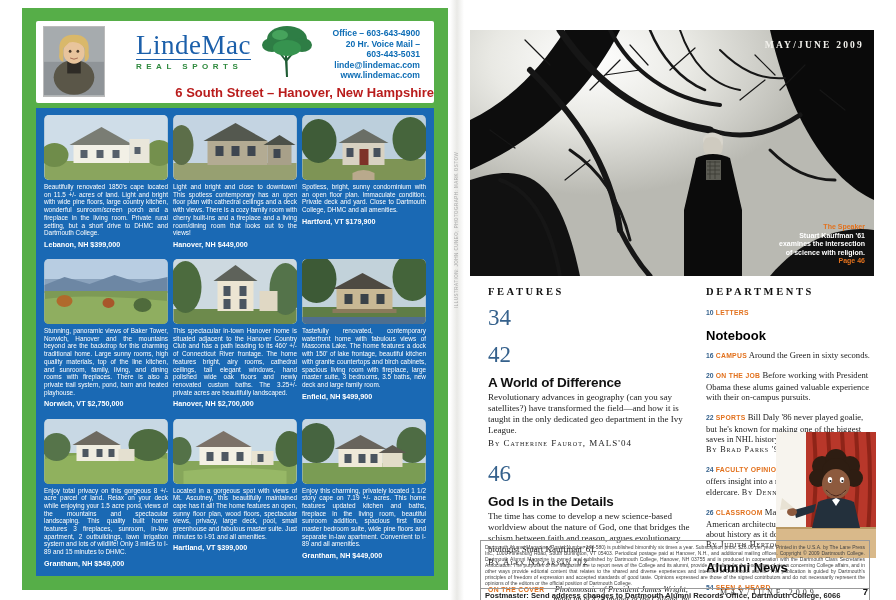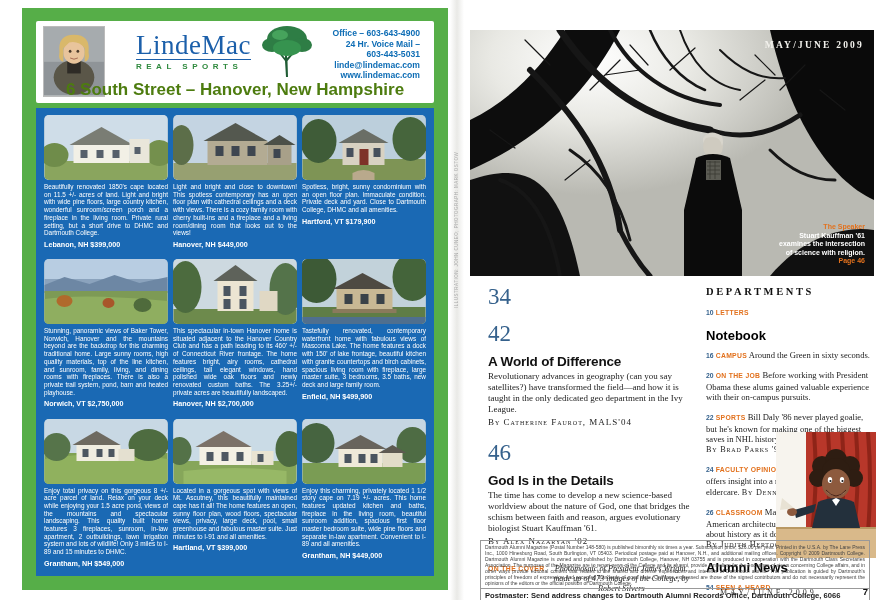--- a/index.html
+++ b/index.html
@@ -16,22 +16,22 @@
   .realtor-photo { position:absolute; left:7px; top:5px; width:62px; height:71px;
                    overflow:hidden; border:1px solid #bbb; }
   .logo-block { position:absolute; left:100px; top:10px; width:170px; }
   .logo-name { font-family:"Liberation Serif", serif; font-size:27px; color:#1b5faa;
                letter-spacing:0.5px; border-bottom:1.5px solid #1b5faa; display:inline-block;
                padding-bottom:0; line-height:28px; }
   .logo-sub { font-size:8px; font-weight:bold; color:#2f8a3e; letter-spacing:4.5px; margin-top:2px; }
   .tree-icon { position:absolute; left:222px; top:0px; width:58px; height:58px; }
   .contact-block { position:absolute; right:14px; top:7px; text-align:right;
                    font-size:8.6px; font-weight:bold; color:#0e6db5; line-height:10.5px; }
-  .ad-address { position:absolute; left:0; right:0; bottom:3px; text-align:center;
-                font-size:17px; font-weight:bold; color:#4d7c0f; }
+  .ad-address { position:absolute; left:0; right:0; bottom:3px; text-align:right;
+                font-size:13px; font-weight:bold; color:#b91c1c; }
   .listings-wrap { margin-top:5px; background:#1a69b4; height:468px; padding:7px 8px; }
   .listings { display:grid; grid-template-columns:repeat(3,1fr); column-gap:5px; row-gap:9px;
               height:100%; }
   .listing { overflow:hidden; }
   .lphoto { width:100%; height:65px; border-radius:5px; overflow:hidden; background:#9db9cf; }
   .lphoto svg { display:block; width:100%; height:100%; }
   .ldesc { margin-top:3px; font-size:6.4px; line-height:7.7px; color:#fff; text-align:justify; }
   .lprice { margin-top:3px; font-size:7.2px; font-weight:bold; color:#fff; }
 
   
@@ -118,21 +118,21 @@
           <path d="M28,56 L30,56 L29.5,40 L36,32 L34,32 L29,37 L29,28 L27,28 L27,37 L22,31 L20,31 L27,40 Z" fill="#1f5c34"></path>
           <ellipse cx="29" cy="18" rx="20" ry="13" fill="#2e7d45"></ellipse>
           <ellipse cx="14" cy="24" rx="10" ry="7" fill="#2e7d45"></ellipse>
           <ellipse cx="44" cy="24" rx="10" ry="7" fill="#2e7d45"></ellipse>
           <ellipse cx="29" cy="27" rx="14" ry="8" fill="#36934f"></ellipse>
           <ellipse cx="22" cy="14" rx="8" ry="5" fill="#46a35c"></ellipse>
         </svg>
       </div>
       <div class="contact-block">
         <div>Office – 603-643-4900</div>
-        <div>24 Hr. Voice Mail –</div>
+        <div>20 Hr. Voice Mail –</div>
         <div>603-443-5031</div>
         <div>linde@lindemac.com</div>
         <div>www.lindemac.com</div>
       </div>
       <div class="ad-address">6 South Street – Hanover, New Hampshire</div>
     </div>
 
     <div class="listings-wrap">
       <div class="listings">
 
@@ -366,20 +366,21 @@
         <span>Stuart Kauffman '61</span><br>
         <span>examines the intersection</span><br>
         <span>of science with religion.</span><br>
         <span class="cap-page">Page 46</span>
       </div>
     </div>
 
     <div class="cols">
 
       <div class="col-f">
+        <div class="sec-head">FEATURES</div>
 
         <div class="feature">
           <div class="fnum">34</div>
         </div>
 
         <div class="feature">
           <div class="fnum">42</div>
           <div class="fbody">
             <div class="ftitle">A World of Difference</div>
             <p class="fdesc">Revolutionary advances in geography (can you say satellites?) have transformed the field—and how it is taught in the only dedicated geo department in the Ivy League.</p>

